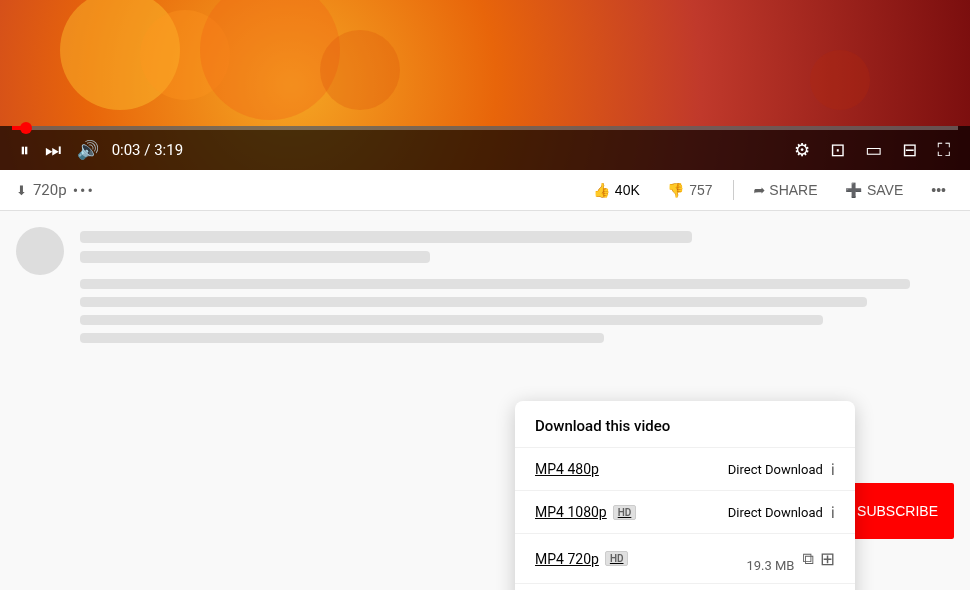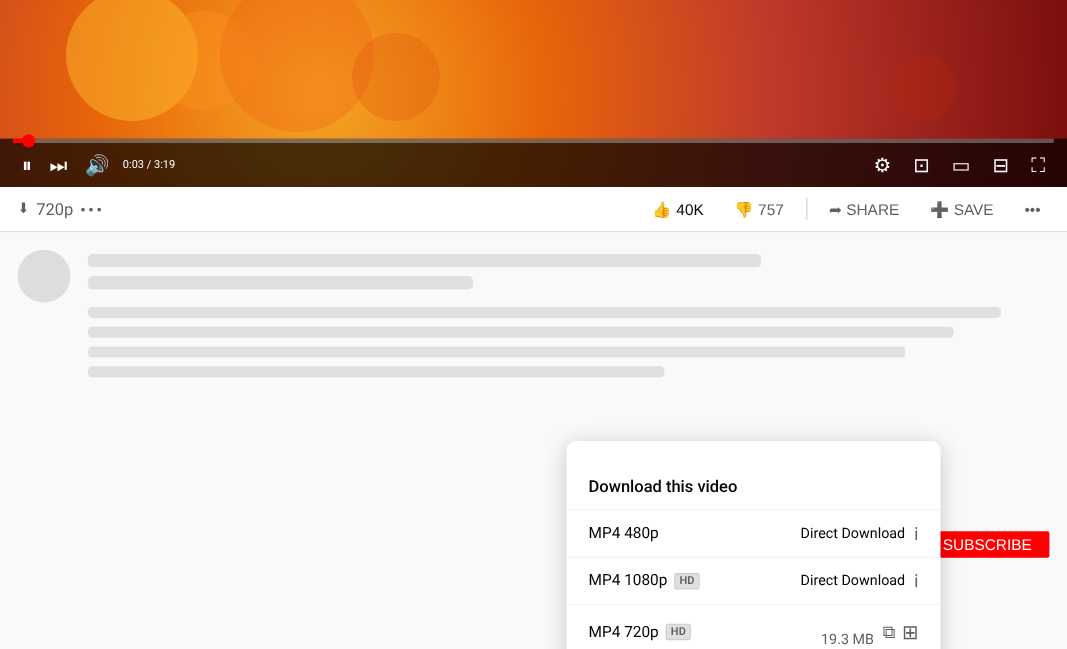--- a/index.html
+++ b/index.html
@@ -74,21 +74,21 @@
       border: none;
       color: #fff;
       cursor: pointer;
       padding: 4px 8px;
       font-size: 18px;
       display: flex;
       align-items: center;
     }
 
     .time-display {
-      font-size: 10px;
+      font-size: 15px;
       color: #fff;
       margin-left: 4px;
     }
 
     .ctrl-right {
       margin-left: auto;
       display: flex;
       align-items: center;
       gap: 4px;
     }
@@ -205,21 +205,21 @@
       width: 340px;
       background: #fff;
       border-radius: 8px;
       box-shadow: 0 4px 20px rgba(0,0,0,0.2);
       z-index: 100;
       padding: 0;
       overflow: hidden;
     }
 
     .popup-header {
-      padding: 32px 20px 12px;
+      padding: 16px 20px 12px;
       font-size: 15px;
       font-weight: 500;
       color: #030303;
       border-bottom: 1px solid #f0f0f0;
     }
 
     .download-item {
       display: flex;
       align-items: center;
       padding: 10px 20px;
@@ -231,20 +231,21 @@
       border-bottom: none;
     }
 
     .format-label {
       color: #030303;
       font-size: 14px;
       min-width: 90px;
       display: flex;
       align-items: center;
       gap: 6px;
+      text-decoration: underline;
     }
 
     .hd-badge {
       background: #e0e0e0;
       color: #606060;
       font-size: 10px;
       padding: 1px 4px;
       border-radius: 2px;
       font-weight: 600;
       border: 1px solid #ccc;
@@ -287,21 +288,21 @@
     }
 
     
     .subscribe-btn {
       position: absolute;
       top: 272px;
       right: 16px;
       background: #f00;
       color: #fff;
       border: none;
-      padding: 4px 16px;
+      padding: 20px 16px;
       border-radius: 2px;
       font-size: 14px;
       font-weight: 500;
       cursor: pointer;
     }
   </style>
 </head>
 <body>
 
 <div class="video-player">

